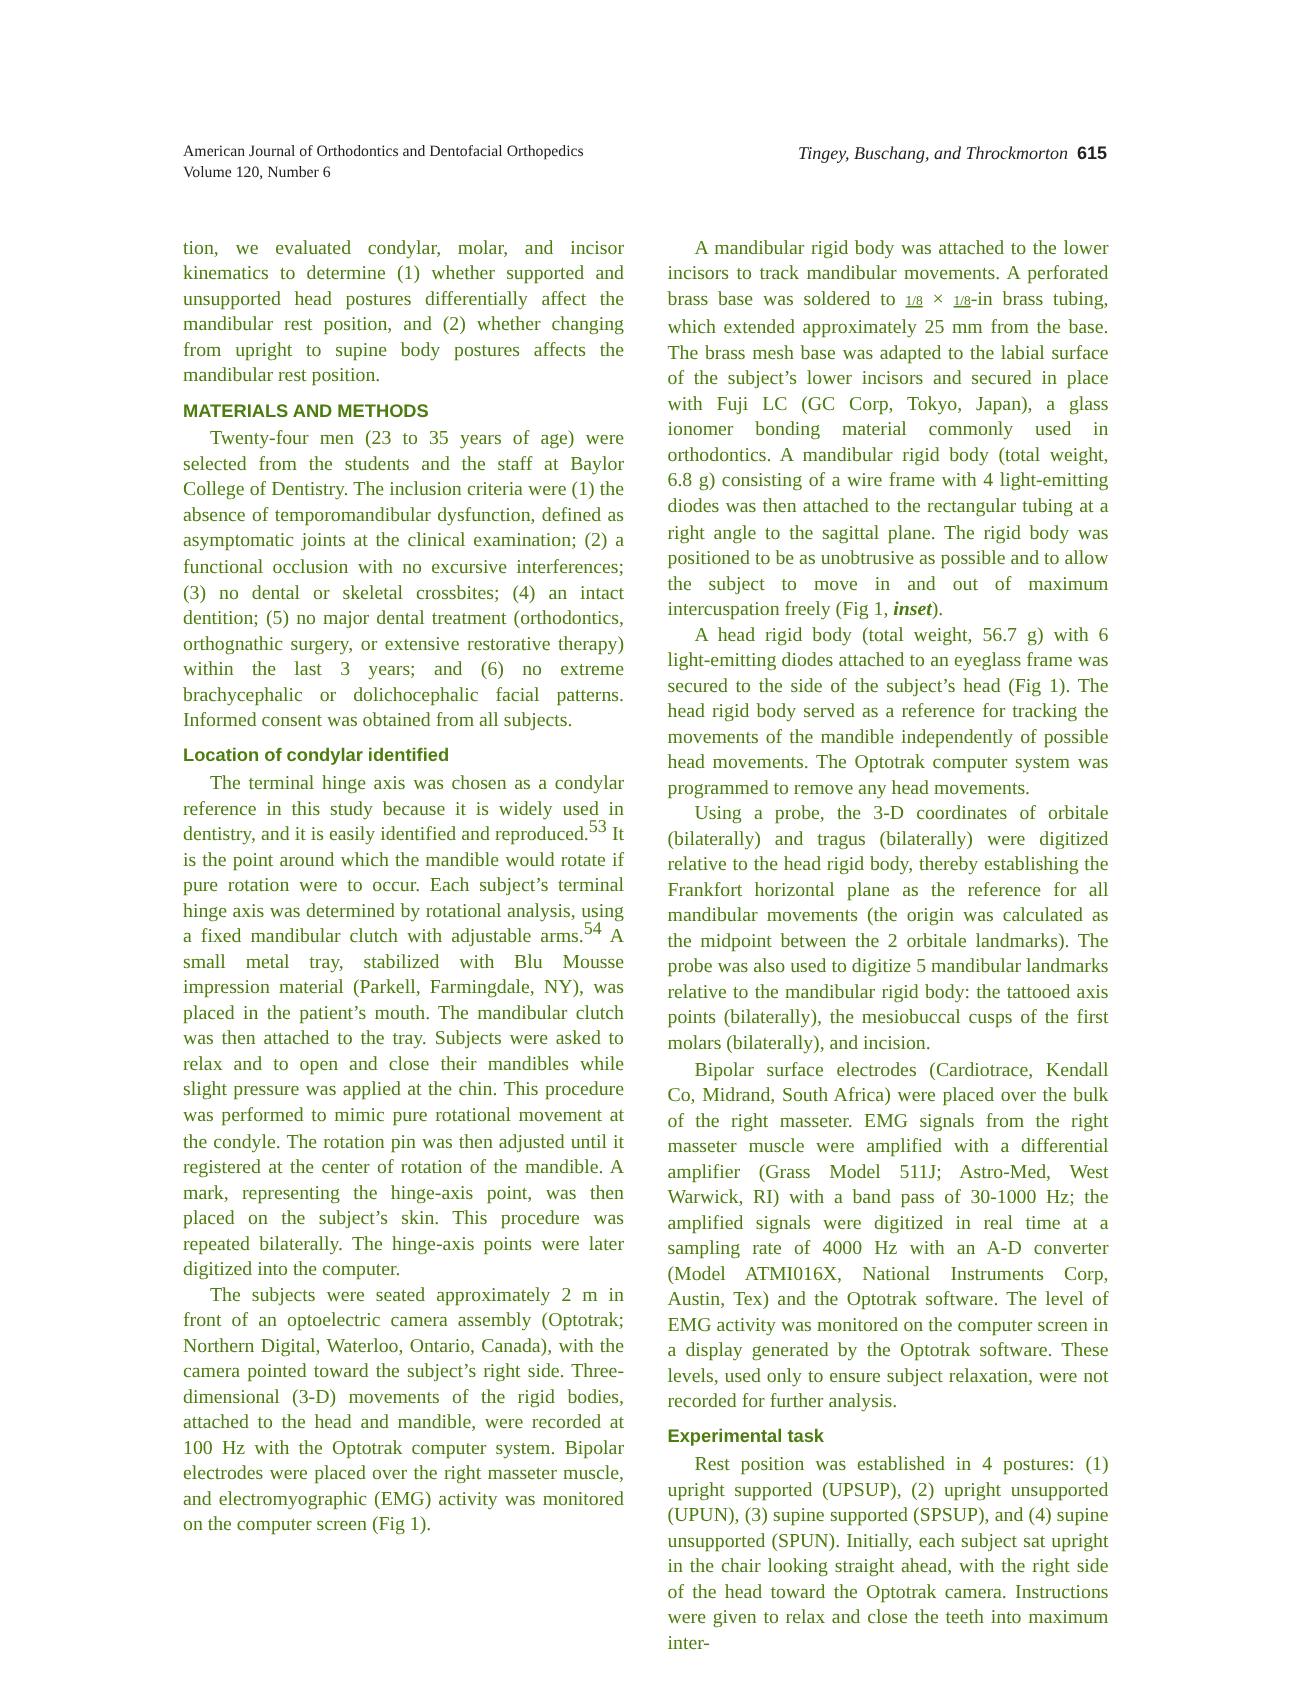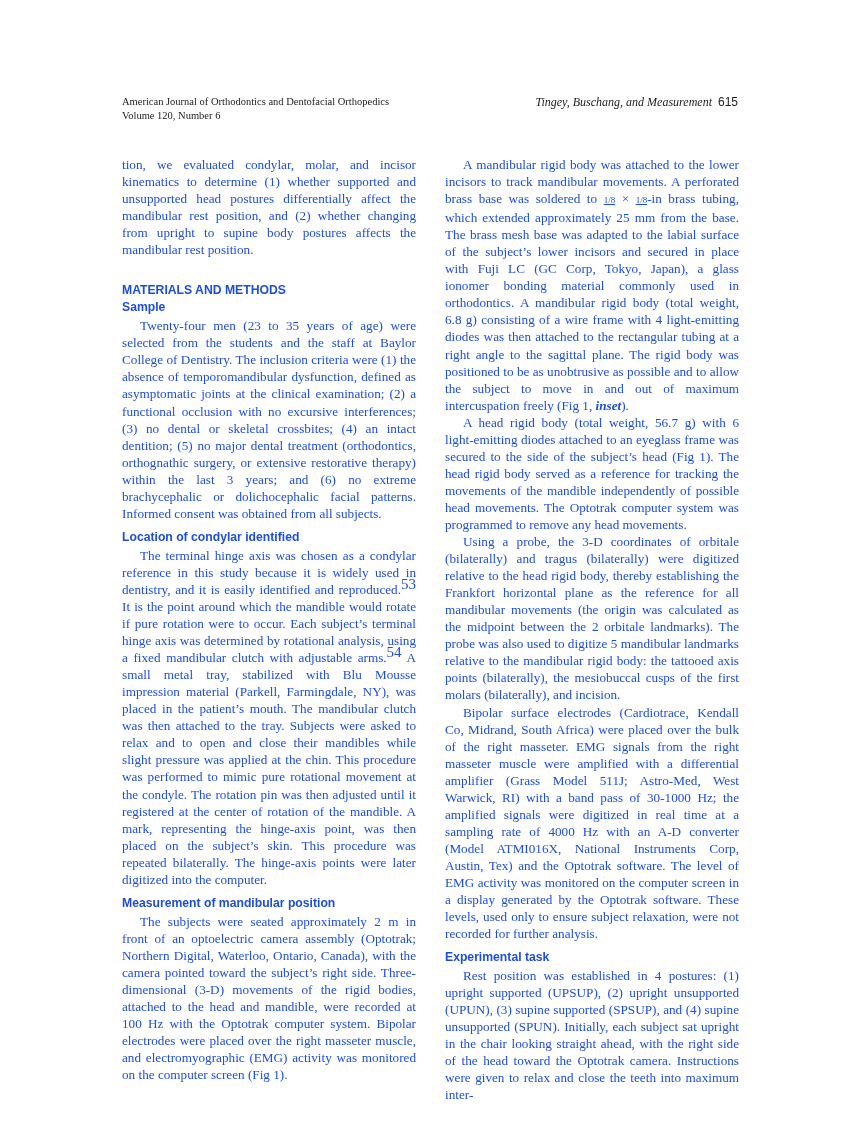--- a/index.html
+++ b/index.html
@@ -1,56 +1,54 @@
 <!DOCTYPE html>
 <html><head>
 <meta charset="utf-8">
 <style>
   html, body { margin: 0; padding: 0; background: #ffffff; }
   body { width: 862px; height: 1122px; position: relative; overflow: hidden; color: #1a1a1a; }
   .page-header { position: absolute; top: 95px; left: 122px; width: 616px; height: 30px; }
   .journal { position: absolute; left: 0; top: 0; font-family: "Liberation Serif", serif; font-size: 10.5px; line-height: 14px; color: #222; }
   .authors { position: absolute; right: 0; top: 0; font-family: "Liberation Serif", serif; font-style: italic; font-size: 12px; line-height: 14px; color: #222; }
-  .page-num { font-family: "Liberation Sans", sans-serif; font-style: normal; font-weight: normal; font-size: 12px; margin-left: 6px; }
-  .col { position: absolute; top: 156px; width: 294px; font-family: "Liberation Serif", serif; font-size: 13.2px; line-height: 17.05px; color: #1d4ed8; }
+  .page-num { font-family: "Liberation Sans", sans-serif; font-style: normal; font-weight: bold; font-size: 12px; margin-left: 6px; }
+  .col { position: absolute; top: 156px; width: 294px; font-family: "Liberation Serif", serif; font-size: 13.2px; line-height: 17.05px; color: #4d7c0f; }
   .col-left { left: 122px; }
   .col-right { left: 445px; }
   p { margin: 0; text-align: justify; }
   p.indent { text-indent: 18px; }
-  h2.sec { font-family: "Liberation Sans", sans-serif; font-weight: bold; font-size: 12.2px; margin: 24px 0 0 0; line-height: 17px; }
+  h2.sec { font-family: "Liberation Sans", sans-serif; font-weight: bold; font-size: 12.2px; margin: 8px 0 0 0; line-height: 17px; }
   h3.sub { font-family: "Liberation Sans", sans-serif; font-weight: bold; font-size: 12.2px; margin: 0 0 1px 0; line-height: 17px; }
   h3.sub.spaced { margin-top: 7px; }
-  sup { font-size: 15px; line-height: 0; }
+  sup { font-size: 12px; line-height: 0; }
   .frac { font-size: 9px; text-decoration: underline; }
   em { font-style: italic; font-weight: bold; }
 </style>
 </head>
 <body>
 
 <div class="page-header">
   <div class="journal">
     <div>American Journal of Orthodontics and Dentofacial Orthopedics</div>
     <div>Volume 120, Number 6</div>
   </div>
   <div class="authors">
-    <span>Tingey, Buschang, and Measurement</span><span class="page-num">615</span>
+    <span>Tingey, Buschang, and Throckmorton</span><span class="page-num">615</span>
   </div>
 </div>
 
 <div class="col col-left">
   <p>tion, we evaluated condylar, molar, and incisor kinematics to determine (1) whether supported and unsupported head postures differentially affect the mandibular rest position, and (2) whether changing from upright to supine body postures affects the mandibular rest position.</p>
 
   <h2 class="sec">MATERIALS AND METHODS</h2>
-  <h3 class="sub">Sample</h3>
   <p class="indent">Twenty-four men (23 to 35 years of age) were selected from the students and the staff at Baylor College of Dentistry. The inclusion criteria were (1) the absence of temporomandibular dysfunction, defined as asymptomatic joints at the clinical examination; (2) a functional occlusion with no excursive interferences; (3) no dental or skeletal crossbites; (4) an intact dentition; (5) no major dental treatment (orthodontics, orthognathic surgery, or extensive restorative therapy) within the last 3 years; and (6) no extreme brachycephalic or dolichocephalic facial patterns. Informed consent was obtained from all subjects.</p>
 
   <h3 class="sub spaced">Location of condylar identified</h3>
   <p class="indent"><span>The terminal hinge axis was chosen as a condylar reference in this study because it is widely used in dentistry, and it is easily identified and reproduced.</span><sup>53</sup><span> It is the point around which the mandible would rotate if pure rotation were to occur. Each subject’s terminal hinge axis was determined by rotational analysis, using a fixed mandibular clutch with adjustable arms.</span><sup>54</sup><span> A small metal tray, stabilized with Blu Mousse impression material (Parkell, Farmingdale, NY), was placed in the patient’s mouth. The mandibular clutch was then attached to the tray. Subjects were asked to relax and to open and close their mandibles while slight pressure was applied at the chin. This procedure was performed to mimic pure rotational movement at the condyle. The rotation pin was then adjusted until it registered at the center of rotation of the mandible. A mark, representing the hinge-axis point, was then placed on the subject’s skin. This procedure was repeated bilaterally. The hinge-axis points were later digitized into the computer.</span></p>
 
-  <h3 class="sub spaced">Measurement of mandibular position</h3>
   <p class="indent">The subjects were seated approximately 2 m in front of an optoelectric camera assembly (Optotrak; Northern Digital, Waterloo, Ontario, Canada), with the camera pointed toward the subject’s right side. Three-dimensional (3-D) movements of the rigid bodies, attached to the head and mandible, were recorded at 100 Hz with the Optotrak computer system. Bipolar electrodes were placed over the right masseter muscle, and electromyographic (EMG) activity was monitored on the computer screen (Fig 1).</p>
 </div>
 
 <div class="col col-right">
   <p class="indent"><span>A mandibular rigid body was attached to the lower incisors to track mandibular movements. A perforated brass base was soldered to </span><span class="frac">1/8</span><span> × </span><span class="frac">1/8</span><span>-in brass tubing, which extended approximately 25 mm from the base. The brass mesh base was adapted to the labial surface of the subject’s lower incisors and secured in place with Fuji LC (GC Corp, Tokyo, Japan), a glass ionomer bonding material commonly used in orthodontics. A mandibular rigid body (total weight, 6.8 g) consisting of a wire frame with 4 light-emitting diodes was then attached to the rectangular tubing at a right angle to the sagittal plane. The rigid body was positioned to be as unobtrusive as possible and to allow the subject to move in and out of maximum intercuspation freely (Fig 1, </span><em>inset</em><span>).</span></p>
   <p class="indent">A head rigid body (total weight, 56.7 g) with 6 light-emitting diodes attached to an eyeglass frame was secured to the side of the subject’s head (Fig 1). The head rigid body served as a reference for tracking the movements of the mandible independently of possible head movements. The Optotrak computer system was programmed to remove any head movements.</p>
   <p class="indent">Using a probe, the 3-D coordinates of orbitale (bilaterally) and tragus (bilaterally) were digitized relative to the head rigid body, thereby establishing the Frankfort horizontal plane as the reference for all mandibular movements (the origin was calculated as the midpoint between the 2 orbitale landmarks). The probe was also used to digitize 5 mandibular landmarks relative to the mandibular rigid body: the tattooed axis points (bilaterally), the mesiobuccal cusps of the first molars (bilaterally), and incision.</p>
   <p class="indent">Bipolar surface electrodes (Cardiotrace, Kendall Co, Midrand, South Africa) were placed over the bulk of the right masseter. EMG signals from the right masseter muscle were amplified with a differential amplifier (Grass Model 511J; Astro-Med, West Warwick, RI) with a band pass of 30-1000 Hz; the amplified signals were digitized in real time at a sampling rate of 4000 Hz with an A-D converter (Model ATMI016X, National Instruments Corp, Austin, Tex) and the Optotrak software. The level of EMG activity was monitored on the computer screen in a display generated by the Optotrak software. These levels, used only to ensure subject relaxation, were not recorded for further analysis.</p>
 
   <h3 class="sub spaced">Experimental task</h3>

